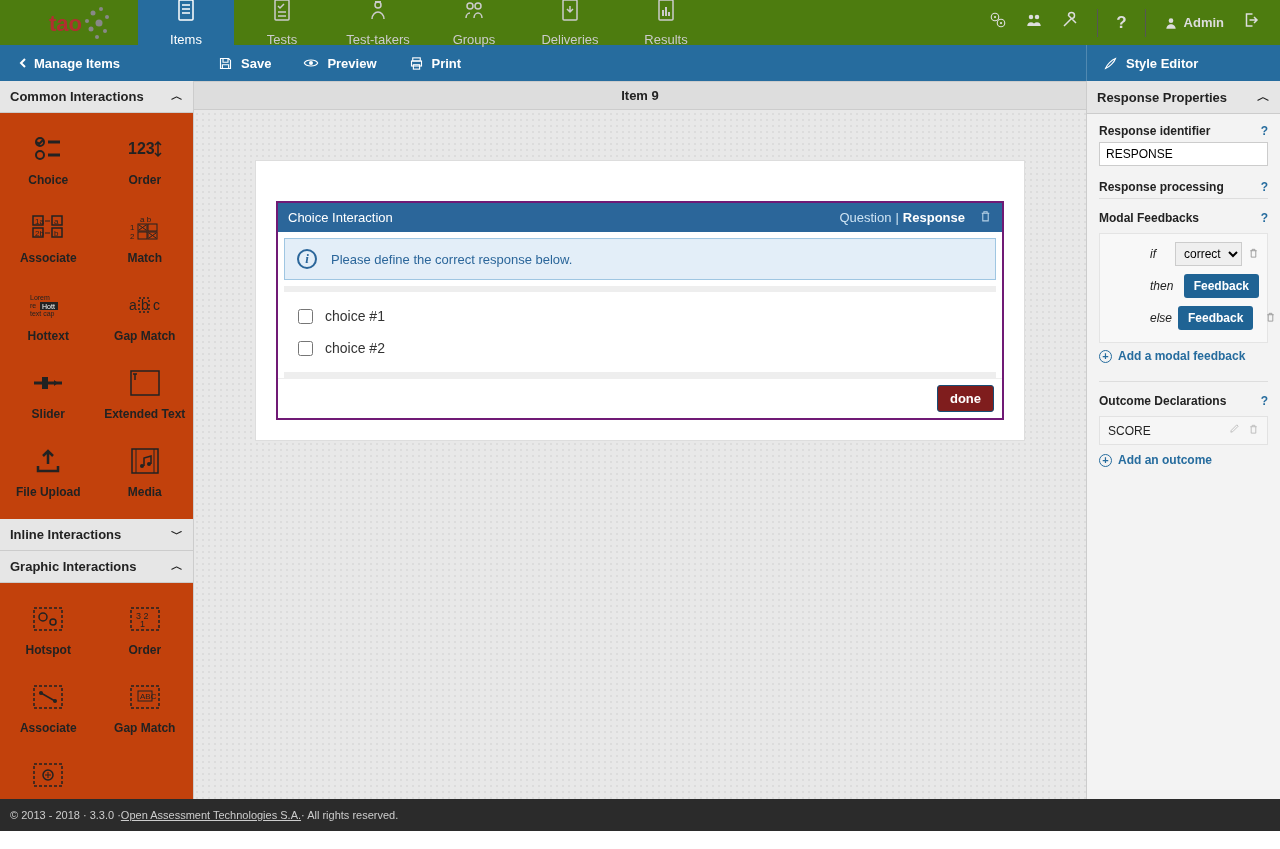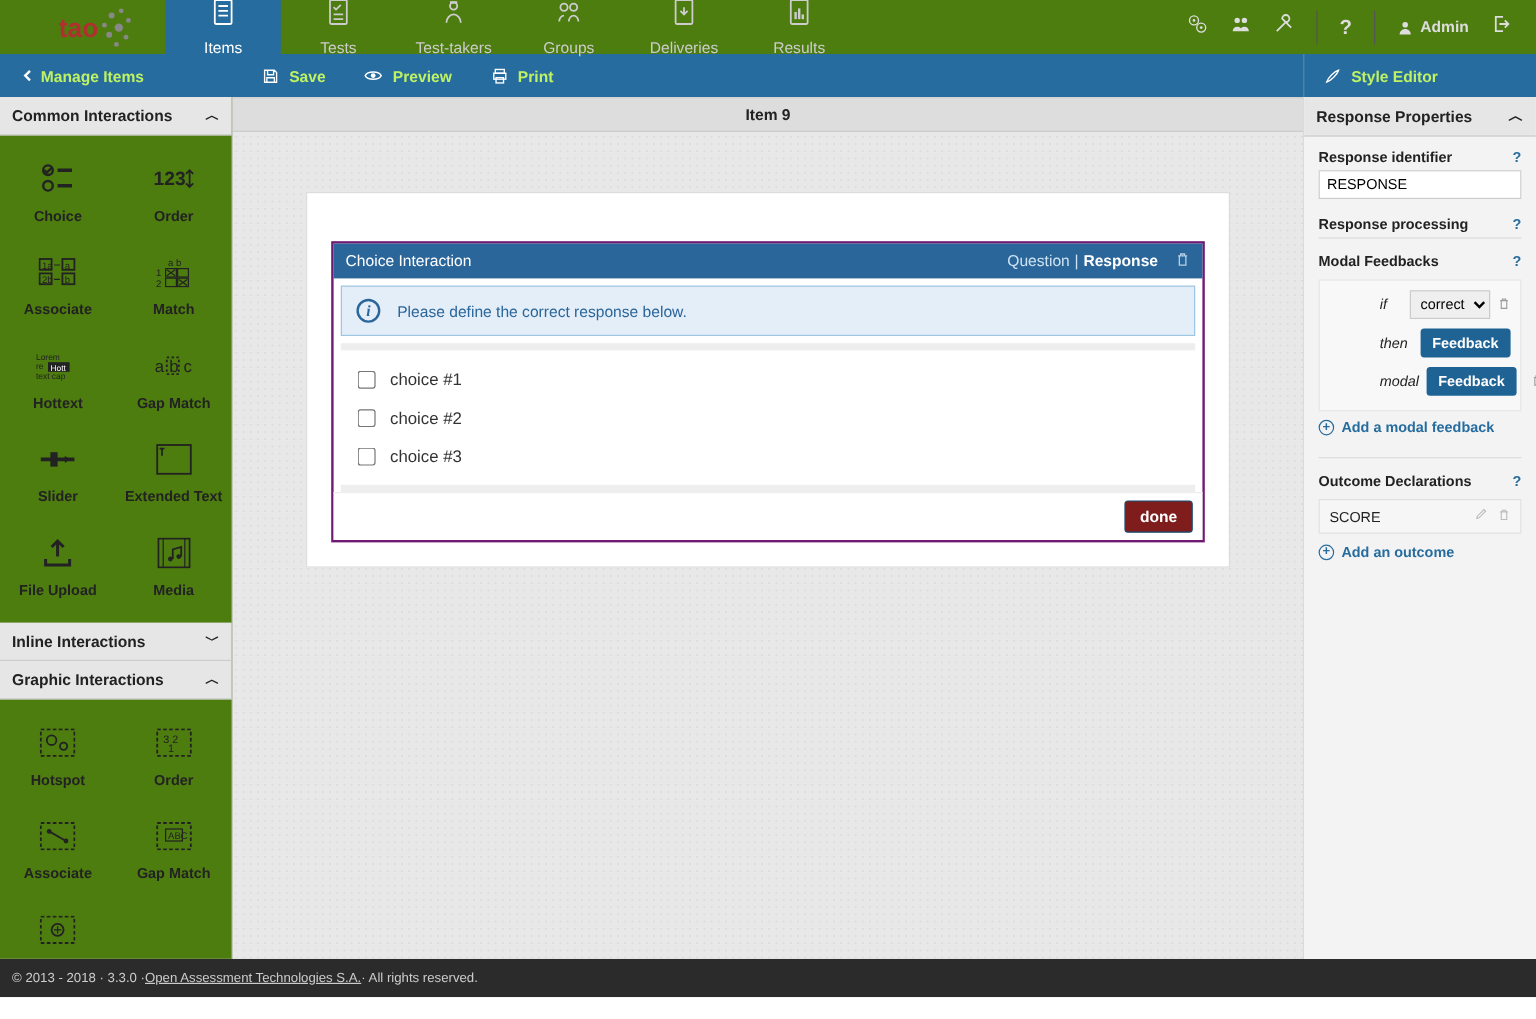--- a/index.html
+++ b/index.html
@@ -9,28 +9,28 @@
 .mainnav { display: flex; }
 .mainnav-item { width: 96px; display: flex; flex-direction: column; align-items: center; justify-content: center; color: #ccc; cursor: pointer; gap: 4px; }
 .mainnav-item.active { background: #266c9e; color: #fff; }
 .mainnav-item .micon { font-size: 22px; }
 .mainnav-item .mlabel { font-size: 13px; }
 .topbar-right { margin-left: auto; display: flex; align-items: center; gap: 18px; padding-right: 20px; color: #ddd; }
 .topbar-right .sep { width: 1px; height: 28px; background: #555; }
 .topbar-right .ticon { font-size: 17px; cursor: pointer; }
 .topbar-right .admin { display: flex; align-items: center; gap: 6px; font-weight: bold; cursor: pointer; }
 
-.toolbar { height: 36px; background: #266c9e; display: flex; align-items: stretch; color: #bef264; }
+.toolbar { height: 36px; background: #266c9e; display: flex; align-items: stretch; color: #ffffff; }
 .toolbar-left { width: 194px; display: flex; align-items: center; padding-left: 18px; gap: 6px; font-weight: bold; cursor: pointer; }
 .toolbar-actions { display: flex; align-items: center; gap: 32px; padding-left: 24px; }
 .toolbar-actions .act { display: flex; align-items: center; gap: 8px; cursor: pointer; font-weight: bold; }
 .toolbar-right { margin-left: auto; width: 194px; display: flex; align-items: center; padding-left: 16px; gap: 8px; font-weight: bold; border-left: 1px solid rgba(255,255,255,0.2); }
 
 .body { display: flex; height: calc(100vh - 63px - 36px - 32px); }
-.leftpanel { width: 194px; background: #4d7c0f; border-right: 1px solid #ccc; overflow-y: auto; }
+.leftpanel { width: 194px; background: #c2410c; border-right: 1px solid #ccc; overflow-y: auto; }
 .left-scroll { height: 100%; overflow-y: auto; position: relative; }
 .section-head { background: #e6e6e6; padding: 7px 10px; font-weight: bold; font-size: 13px; display: flex; justify-content: space-between; align-items: center; border-bottom: 1px solid #ccc; cursor: pointer; color: #222; }
 .section-head .chev { font-size: 12px; }
 .intgrid { display: flex; flex-wrap: wrap; padding: 8px 0; }
 .int-item { width: 50%; display: flex; flex-direction: column; align-items: center; padding: 10px 4px 12px; cursor: pointer; }
 .int-item .ii { width: 36px; height: 36px; display: flex; align-items: center; justify-content: center; margin-bottom: 6px; }
 .int-item .il { font-size: 12px; color: #222; text-align: center; font-weight: bold; }
 
 .canvas { flex: 1; background: #e8e8e8; position: relative; overflow: auto; }
 .canvas::after { content:''; position: absolute; top:0; left:0; right:0; bottom:0; background-image: radial-gradient(rgba(0,0,0,0.05) 1px, transparent 1px); background-size: 6px 6px; pointer-events: none; }
@@ -428,24 +428,20 @@
         <div style="height:6px;background:#eee;margin:0 6px;"></div>
         <div class="ci-choices">
           <div class="ci-choice">
               <input type="checkbox" style="">
               <span>choice #1</span>
             </div>
           <div class="ci-choice">
               <input type="checkbox" style="">
               <span>choice #2</span>
             </div>
-          <div class="ci-choice">
-              <input type="checkbox" style="">
-              <span>choice #3</span>
-            </div>
         </div>
         <div style="height:6px;background:#eee;margin:0 6px;"></div>
         <div class="ci-foot">
           <button class="done-btn">done</button>
         </div>
       </div>
     </div>
   </div>
 
   <div class="rightpanel">
@@ -474,21 +470,21 @@
           <select><option>correct</option></select>
           <span class="mini-trash"><svg width="11" height="12" viewBox="0 0 24 24">
                 <path d="M5 7 h14 M9 7 v-3 h6 v3 M7 7 v14 h10 v-14" fill="none" stroke="#999" stroke-width="2"></path>
               </svg></span>
         </div>
         <div class="modal-row">
           <span class="mlab">then</span>
           <button class="fb-btn">Feedback</button>
         </div>
         <div class="modal-row">
-          <span class="mlab">modal</span>
+          <span class="mlab">else</span>
           <button class="fb-btn">Feedback</button>
           <span style="flex:1"></span>
           <span class="mini-trash"><svg width="11" height="12" viewBox="0 0 24 24">
                 <path d="M5 7 h14 M9 7 v-3 h6 v3 M7 7 v14 h10 v-14" fill="none" stroke="#999" stroke-width="2"></path>
               </svg></span>
         </div>
       </div>
       <div class="addlink">
           <span class="plus">+</span>
           <span>Add a modal feedback</span>

